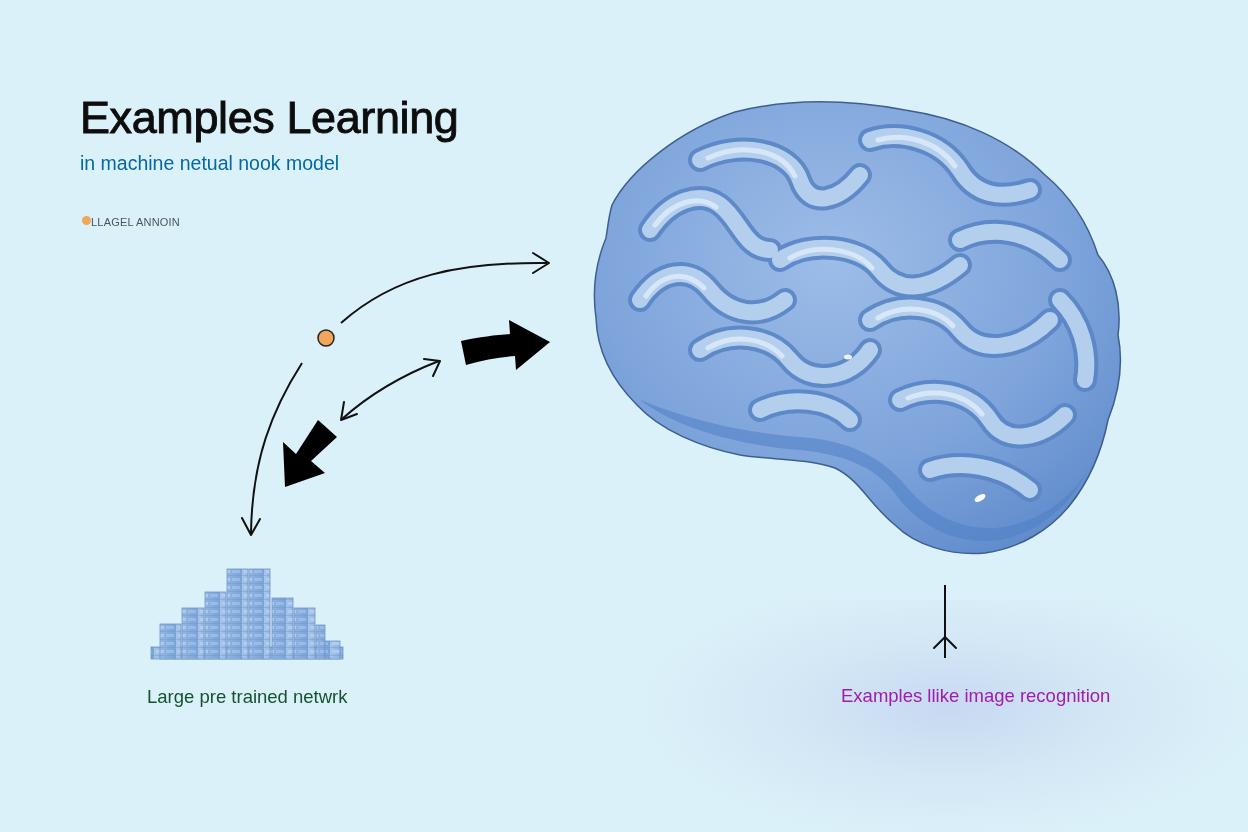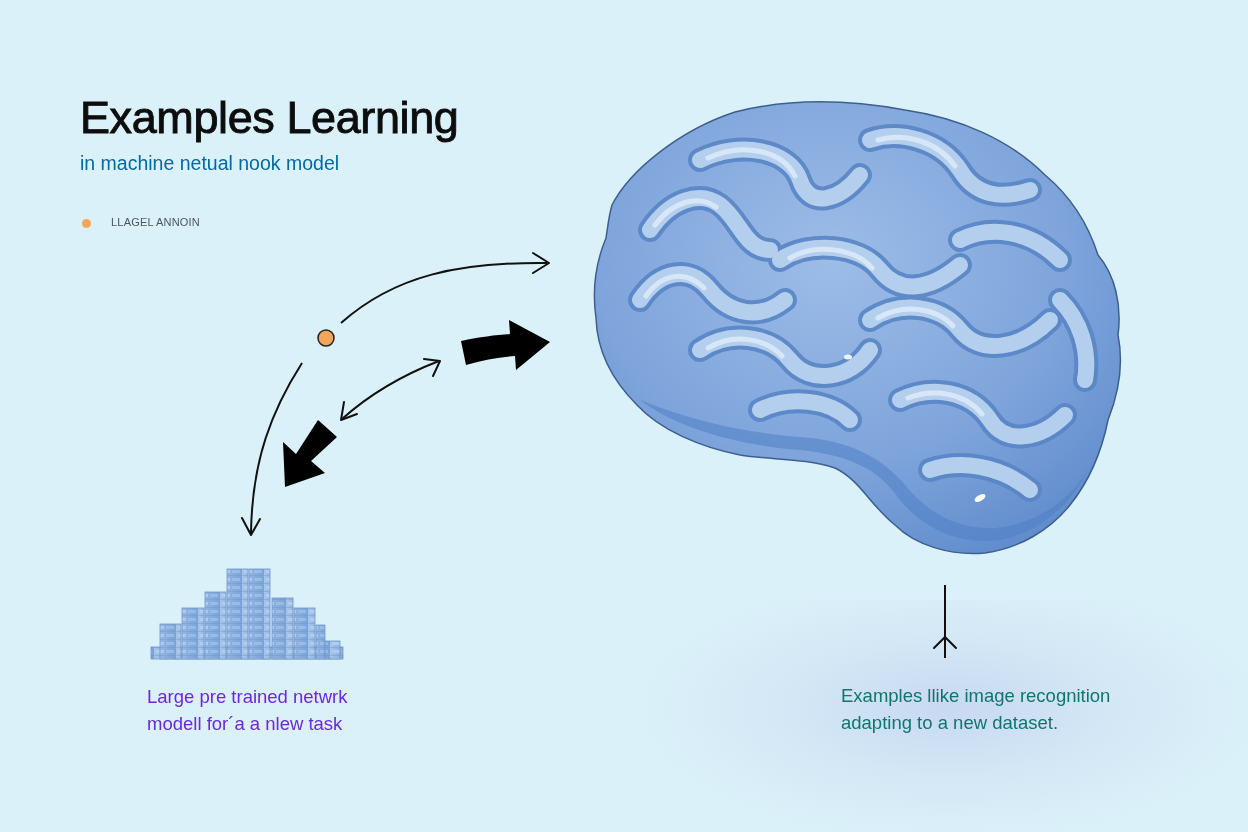--- a/index.html
+++ b/index.html
@@ -41,44 +41,44 @@
       top: 152px;
       font-size: 19.5px;
       color: #0369a1;
       white-space: nowrap;
     }
     .legend {
       position: absolute;
       left: 82px;
       top: 216px;
       display: flex;
-      align-items: flex-end;
-      gap: 20px;
+      align-items: flex-start;
+      gap: 0;
     }
     .legend-dot {
       width: 9px;
       height: 9px;
       border-radius: 50%;
       background: #f2a65a;
     }
     .legend-label {
       font-size: 11px;
       color: #4a5560;
       letter-spacing: 0.2px;
       white-space: nowrap;
     }
     .caption {
       position: absolute;
       font-size: 18.5px;
       line-height: 27px;
-      color: #6d28d9;
+      color: #14532d;
       white-space: nowrap;
     }
     .caption-left { left: 147px; top: 683px; }
-    .caption-right { left: 841px; top: 682px; color: #0f766e; }
+    .caption-right { left: 841px; top: 682px; color: #a21caf; }
     svg.overlay {
       position: absolute;
       left: 0;
       top: 0;
     }
   </style>
 </head>
 <body>
 
 <div class="glow"></div>
@@ -214,19 +214,17 @@
   </g>
 
   <g>
     <line x1="945" y1="585" x2="945" y2="658" stroke="#111" stroke-width="2"></line>
     <path d="M934 648 L945 637 L956 648" fill="none" stroke="#111" stroke-width="2" stroke-linecap="round" stroke-linejoin="round"></path>
   </g>
 </svg>
 
 <div class="caption caption-left">
   <div>Large pre trained netwrk</div>
-  <div>modell for´a a nlew task</div>
 </div>
 
 <div class="caption caption-right">
   <div>Examples llike image recognition</div>
-  <div>adapting to a new dataset.</div>
 </div>
 
 </body></html>

